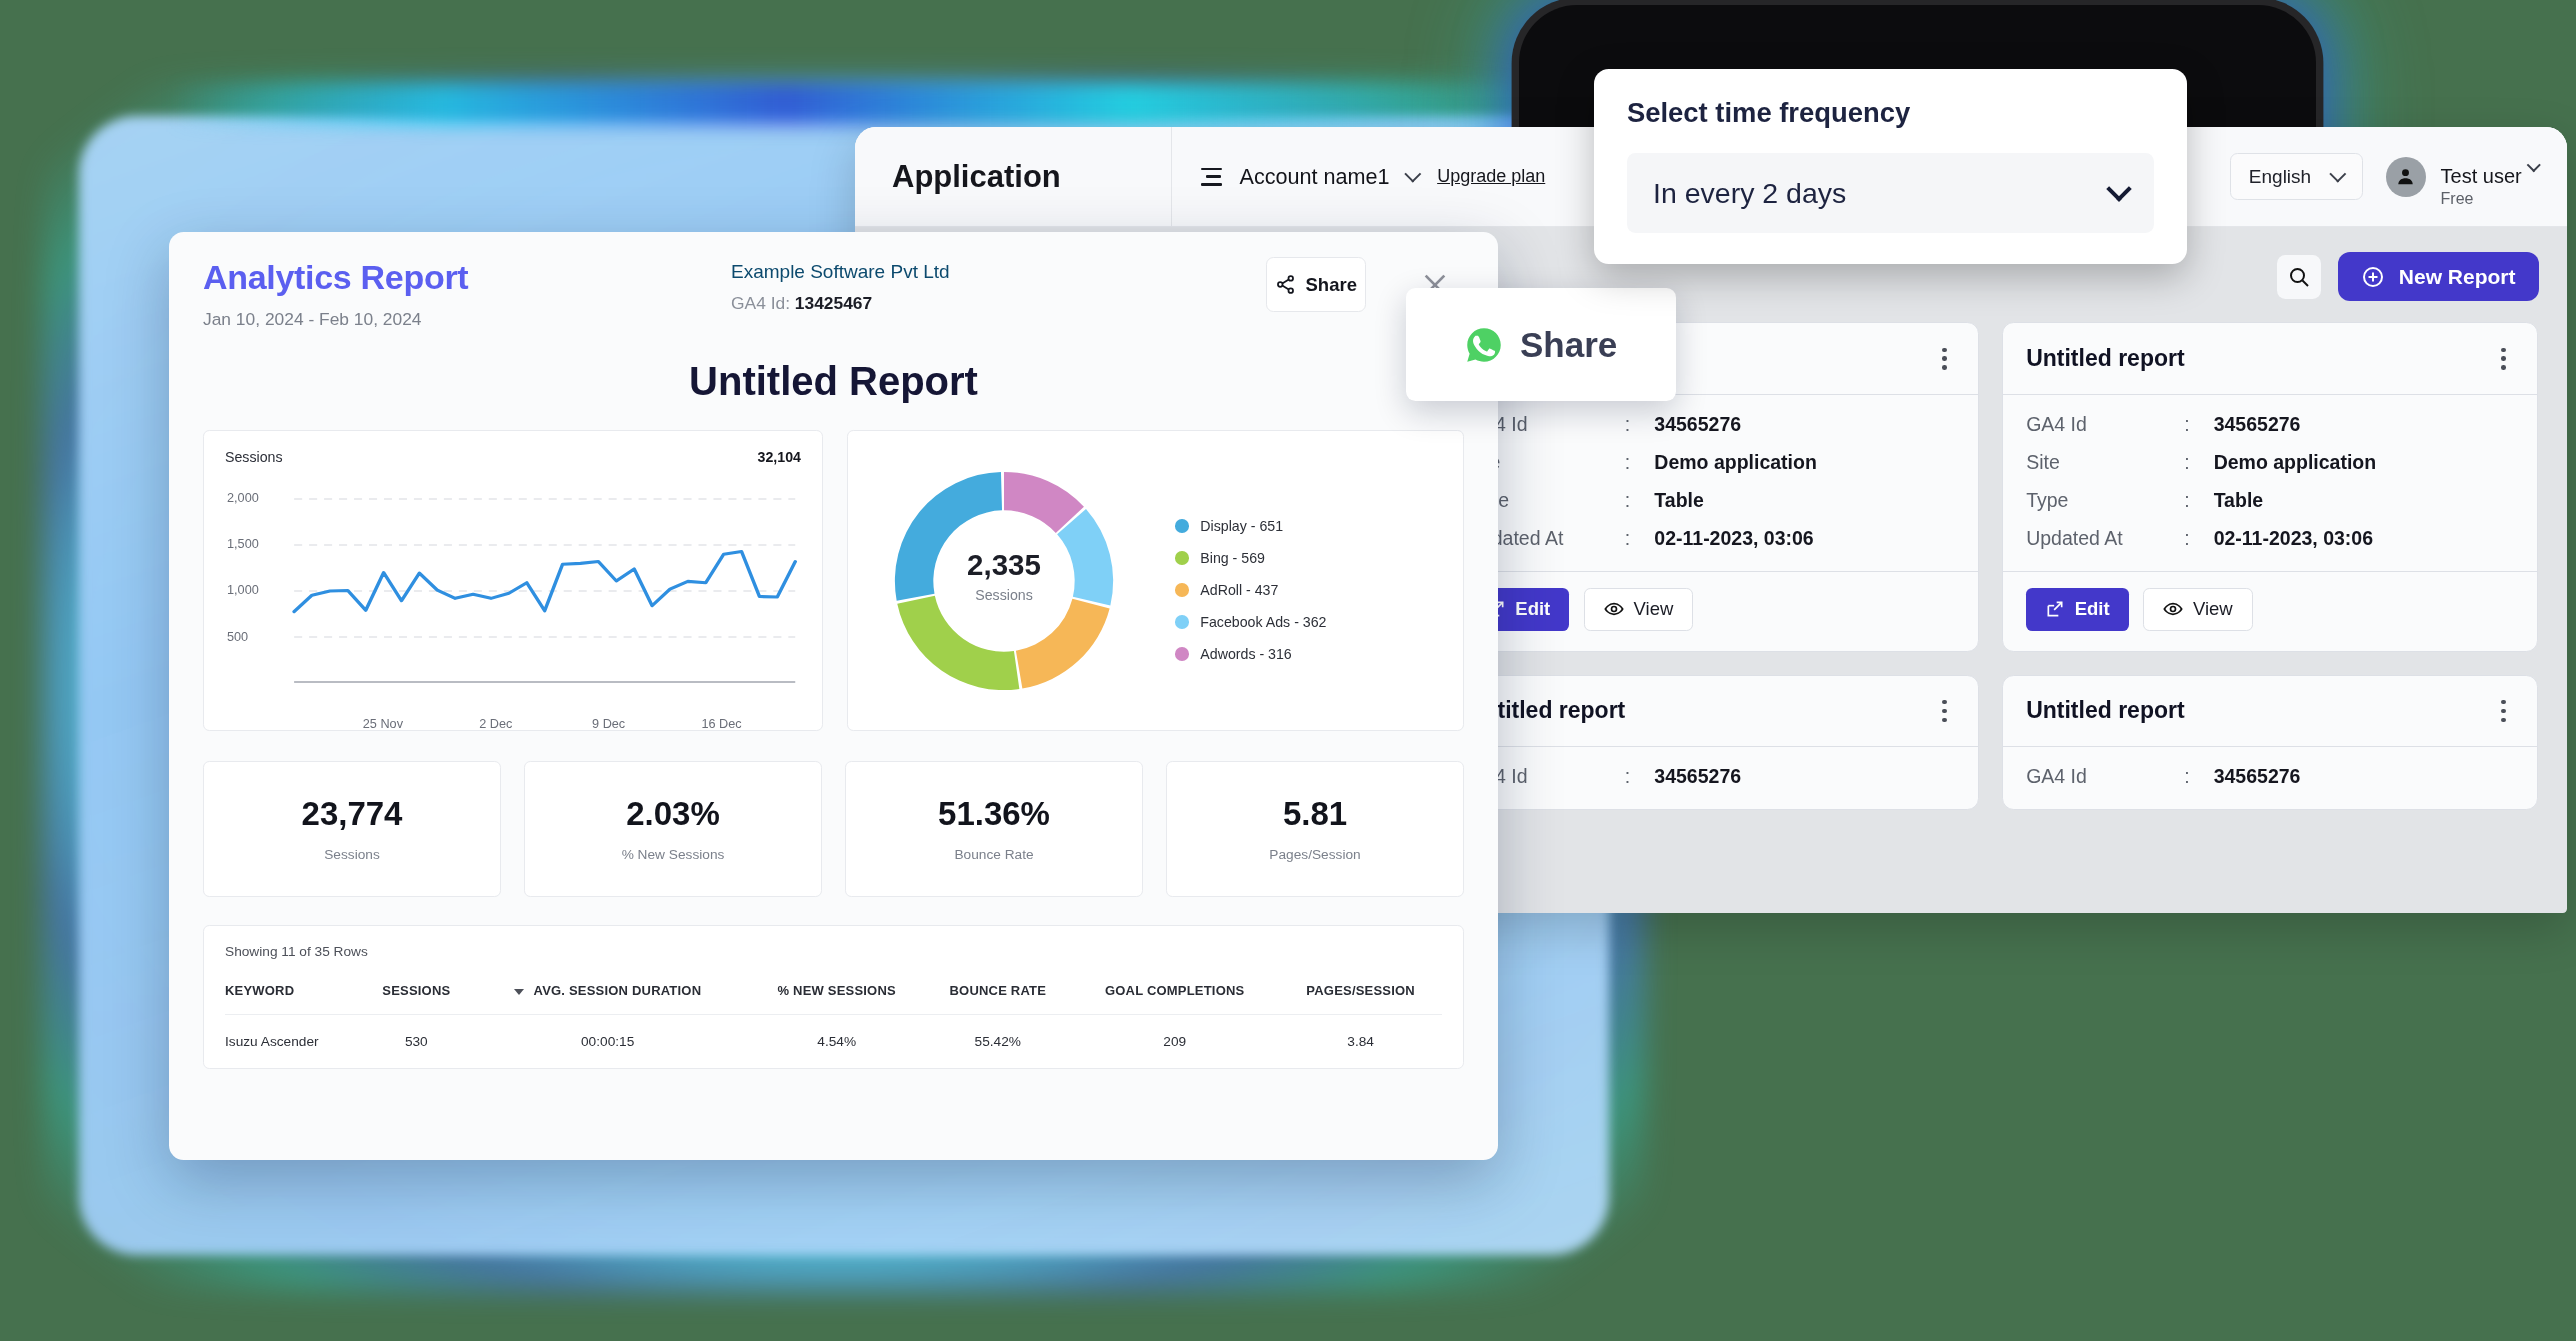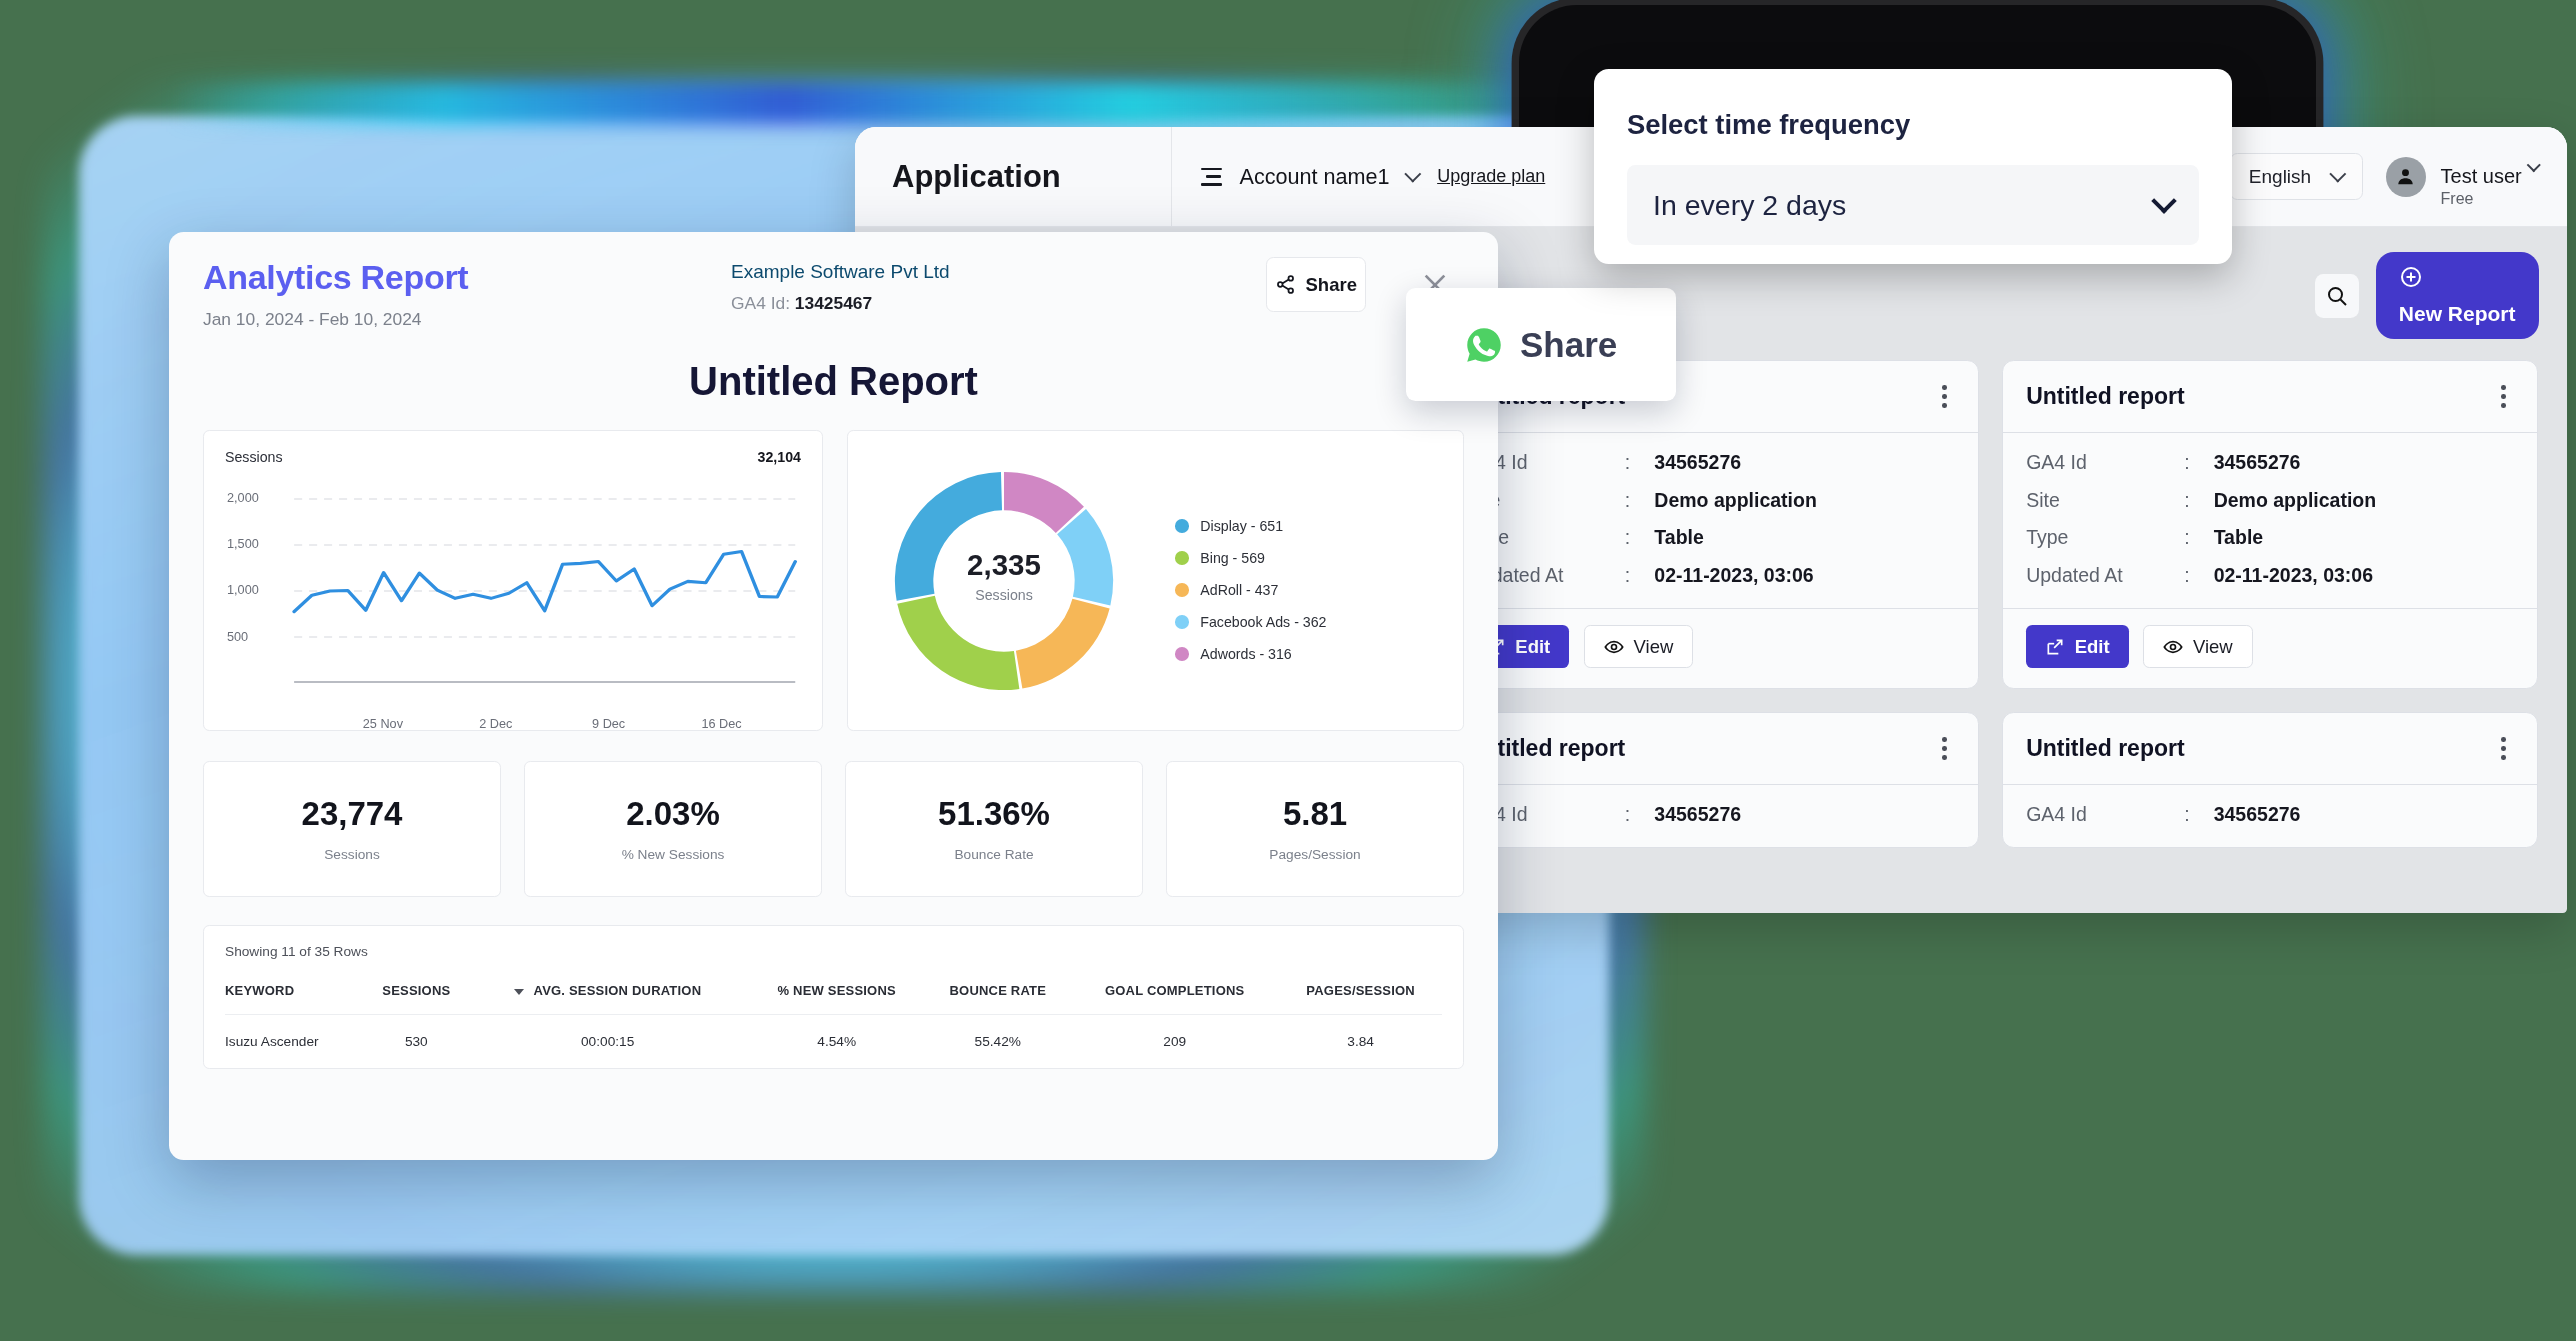--- a/index.html
+++ b/index.html
@@ -95,23 +95,23 @@
   .user-chev { width:9.5px;height:9.5px;border-right:2.1px solid #3b3f4a;border-bottom:2.1px solid #3b3f4a;transform:rotate(45deg); margin-left:7.4px; margin-top:-4.2px;}
 
   .app-body { padding: 25px 28.5px 0 28.5px; position: relative; height: 686px; }
   .app-actionbar { display:flex; justify-content:flex-end; align-items:center; gap:17px; margin-bottom: 21px; }
   .icon-btn-sq {
     width: 44px; height:44px; background:#f7f8fa; border-radius:8.4px;
     display:flex; align-items:center; justify-content:center;
   }
   .icon-btn-sq svg { width:24px;height:24px; }
   .btn-primary {
-    background:#4338ca; color:#fff; border-radius:18px;
+    background:#4338ca; color:#fff; border-radius:12px;
     padding: 12.7px 23px; font-size:21px; font-weight:600;
-    display:flex; align-items:flex-start; gap:13.7px;flex-direction:column;
+    display:flex; align-items:center; gap:13.7px;
   }
   .btn-primary svg { width:24px;height:24px; }
 
   .cards-grid { display:grid; grid-template-columns: repeat(3, 1fr); gap: 23px; }
   .rcard {
     background:#fafbfc; border:1.1px solid #dde0e6; border-radius:11.6px; overflow:hidden;
   }
   .rcard-head {
     display:flex; justify-content:space-between; align-items:center;
     padding: 21px 23px 21px 23px; border-bottom:1.1px solid #dde0e6;
@@ -206,24 +206,24 @@
     background:#fff; border-radius: 9.5px;
     box-shadow: 0 10.6px 32px rgba(10,20,50,0.20);
     display:flex; align-items:center; gap: 16px; padding-left: 58px;
   }
   .wa-icon { width:40px;height:40px; }
   .wa-text { font-size:35px; font-weight:700; color:#3a3f55; }
 
   
   .freq-card {
     position:absolute; left: 1594px; top: 69px;
-    width: 638px; height: 195px;
+    width: 593px; height: 195px;
     background:#fff; border-radius: 14.8px;
     box-shadow: 0 12.7px 37px rgba(0,0,0,0.25);
-    padding: 40px 33px;
+    padding: 28px 33px;
   }
   .freq-title { font-size: 27.4px; font-weight:600; color:#1d2340; }
   .freq-select {
     margin-top: 24px; height: 80px; background:#f5f6f8; border-radius:8.4px;
     display:flex; align-items:center; justify-content:space-between; padding: 0 26px;
   }
   .freq-value { font-size: 28.5px; color:#1d2340; }
   .freq-chev { width:18px;height:18px;border-right:4.7px solid #141a33;border-bottom:4.7px solid #141a33; transform:rotate(45deg); margin-top:-8.4px;}
 </style>
 </head>

